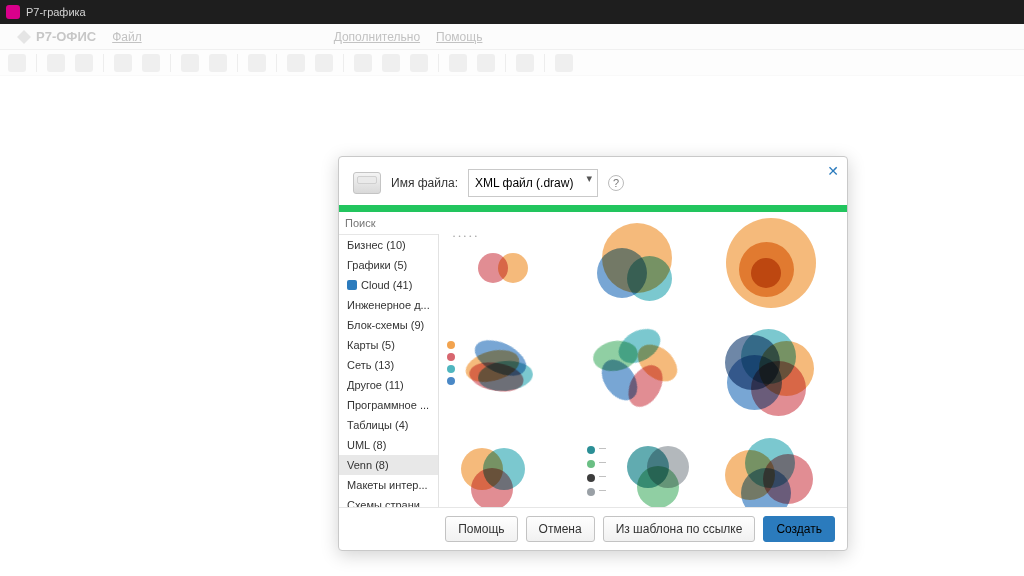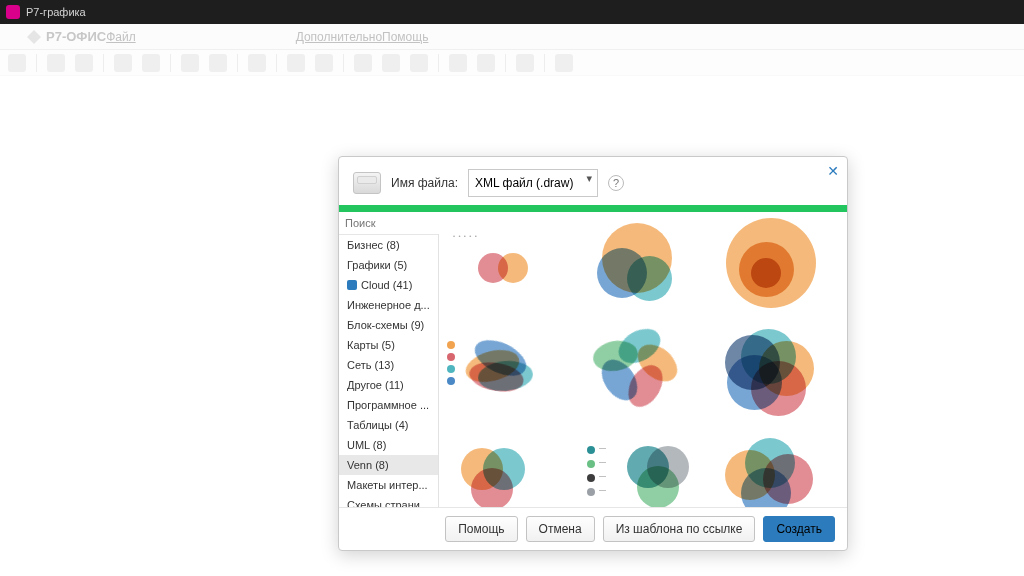--- a/index.html
+++ b/index.html
@@ -1,20 +1,20 @@
 <!DOCTYPE html>
 <html><head>
 <meta charset="utf-8">
 <style>
   * { box-sizing: border-box; margin: 0; padding: 0; }
   html, body { width: 1024px; height: 576px; font-family: Arial, Helvetica, sans-serif; overflow: hidden; background: #fff; }
   .titlebar { background: #1e1e1e; height: 24px; display: flex; align-items: center; padding-left: 6px; }
   .titlebar .app-icon { width: 14px; height: 14px; background: #d9008b; border-radius: 3px; margin-right: 6px; display:inline-block;}
   .titlebar .title { color: #d4d4d4; font-size: 11px; }
-  .brandbar { height: 26px; background: #fcfcfc; display: flex; align-items: center; padding-left: 26px; gap: 0; border-bottom: 1px solid #f0f0f0;}
+  .brandbar { height: 26px; background: #fcfcfc; display: flex; align-items: center; padding-left: 16px; gap: 16px; border-bottom: 1px solid #f0f0f0;}
   .brand-logo { font-size: 13px; font-weight: bold; color: #c7c7c7; display:flex; align-items:center; gap:4px;}
   .brand-logo svg { opacity:.5; }
   .brandbar .menu { color: #c2c2c2; font-size: 12px; text-decoration: underline; }
   .toolbar { height: 26px; background: #fafafa; border-bottom: 1px solid #eee; opacity: .35; display:flex; align-items:center; padding-left:8px; gap:10px;}
   .toolbar .tb { width:18px; height:18px; display:inline-block; background:#999; opacity:.4; border-radius:3px;}
   .toolbar .sep { width:1px; height:18px; background:#ccc;}
   .canvas { position: relative; width: 100%; height: calc(576px - 76px); background: #fff; }
 
   
   .overlay { position: absolute; inset: 0; background: rgba(255,255,255,0); }
@@ -121,21 +121,21 @@
     </div>
 
     <div class="dlg-body">
       <div class="sidebar">
         <div class="search">
           <input placeholder="Поиск" style="">
           <span class="mag">🔍</span>
         </div>
         <div class="catlist" id="catlist">
               <div class="cat">
-                <span>Бизнес (8)</span>
+                <span>Бизнес (10)</span>
               </div>
               <div class="cat">
                 <span>Графики (5)</span>
               </div>
               <div class="cat">
                 <span class="cloud-ico"></span>
                 <span>Cloud (41)</span>
               </div>
               <div class="cat">
                 <span>Инженерное д...</span>

